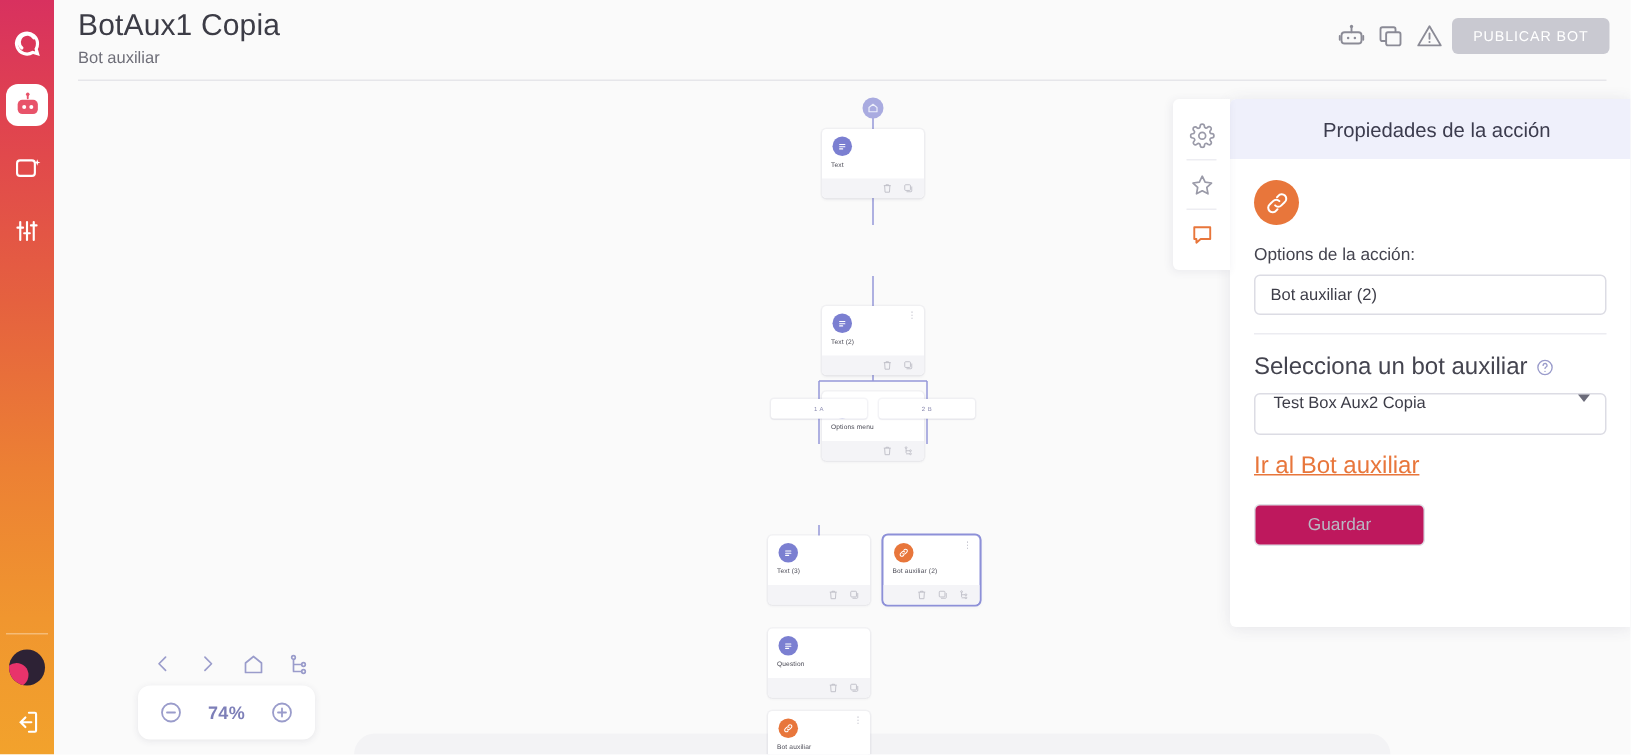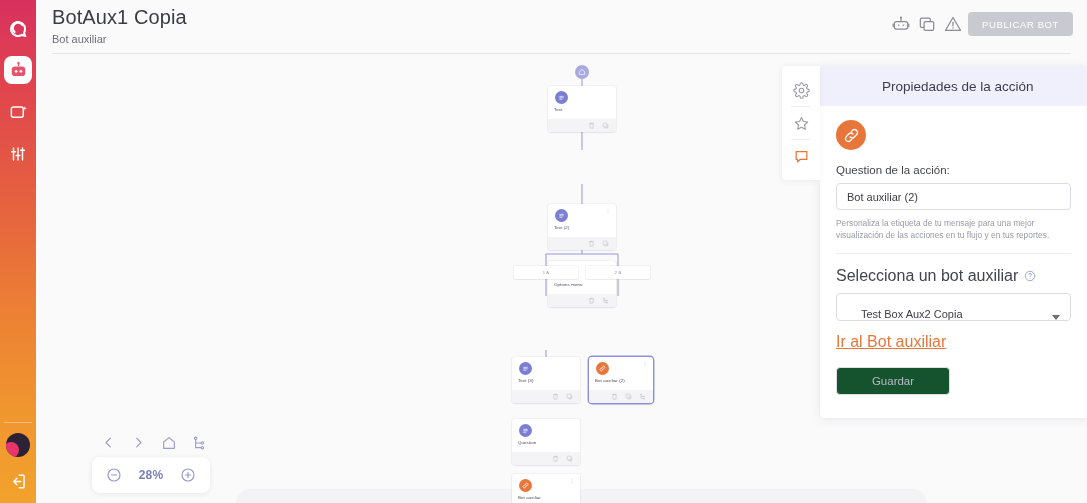--- a/index.html
+++ b/index.html
@@ -158,31 +158,31 @@
   }
   .helper {
     margin-top: 7px; font-size: 8.4px; color: #9a9aa8; line-height: 1.45;
   }
   .divider { margin-top: 12px; height: 1px; background: #ececf1; }
   .sel-label-row { margin-top: 13px; display: flex; align-items: center; gap: 6px; }
   .sel-label { font-size: 16px; color: #44444f; }
   .select-box {
     margin-top: 8px; width: 100%; height: 28px;
     border: 1px solid #dcdce4; border-radius: 4px;
-    display: flex; align-items: flex-end; justify-content: space-between;
-    padding: 0 10px 0 24px; font-size: 11px; color: #3d3d48; cursor: pointer;
+    display: flex; align-items: flex-start; justify-content: space-between;
+    padding: 0 10px 0 12px; font-size: 11px; color: #3d3d48; cursor: pointer;
   }
   .caret { width: 0; height: 0; border-left: 4px solid transparent; border-right: 4px solid transparent; border-top: 5px solid #6c6c7a; }
   .go-link {
     display: inline-block; margin-top: 12px; font-size: 16px;
     color: #e8763b; text-decoration: underline; cursor: pointer;
   }
   .save-btn {
     margin-top: 16px; width: 114px; height: 28px;
-    background: #14532d; border: 1px solid #dfdfe6; border-radius: 4px;
+    background: #be185d; border: 1px solid #dfdfe6; border-radius: 4px;
     color: #b9b9c4; font-size: 11.5px; font-family: "Liberation Sans", sans-serif;
     cursor: default;
   }
   
   .panel-tabs {
     position: absolute; right: 267px; top: 66px; width: 38px;
     background: #ffffff; border-radius: 4px 0 0 4px;
     box-shadow: -1px 1px 6px rgba(60,60,100,.08);
     padding: 8px 0 8px 0; z-index: 26;
     display: flex; flex-direction: column; align-items: center; gap: 0;
@@ -469,21 +469,21 @@
             <path d="M7 7v11M7 12h8M7 19h8"></path>
           </svg>
       </div>
     </div>
 
     <div class="zoom-bar">
       <svg class="zoom-btn" viewBox="0 0 24 24" fill="none" stroke="#9a9ccb" stroke-width="1.8" stroke-linecap="round">
           <circle cx="12" cy="12" r="9"></circle>
           <path d="M8 12h8"></path>
         </svg>
-      <div class="zoom-val">28%</div>
+      <div class="zoom-val">74%</div>
       <svg class="zoom-btn" viewBox="0 0 24 24" fill="none" stroke="#9a9ccb" stroke-width="1.8" stroke-linecap="round">
           <circle cx="12" cy="12" r="9"></circle>
           <path d="M8 12h8M12 8v8"></path>
         </svg>
     </div>
   </div>
 
   <div class="panel-tabs">
     <div class="ptab">
       <svg width="17" height="17" viewBox="0 0 24 24" fill="none" stroke="#9a9aa8" stroke-width="1.6">
@@ -510,25 +510,24 @@
       <div class="panel-head-title">Propiedades de la acción</div>
     </div>
     <div class="panel-body">
       <div class="link-badge">
         <svg width="17" height="17" viewBox="0 0 24 24" fill="none" stroke="#fff" stroke-width="1.9" stroke-linecap="round">
             <path d="M10 14a4.2 4.2 0 005.9 0l3-3a4.2 4.2 0 10-5.9-5.9l-1.2 1.2"></path>
             <path d="M14 10a4.2 4.2 0 00-5.9 0l-3 3a4.2 4.2 0 105.9 5.9l1.2-1.2"></path>
           </svg>
       </div>
 
-      <div class="field-label">Question de la acción:</div>
+      <div class="field-label">Options de la acción:</div>
       <input class="text-input" type="text" value="Bot auxiliar (2)" style="">
       
 
-      <div class="helper">Personaliza la etiqueta de tu mensaje para una mejor visualización de las acciones en tu flujo y en tus reportes.</div>
 
       <div class="divider"></div>
 
       <div class="sel-label-row">
         <span class="sel-label">Selecciona un bot auxiliar</span>
         <svg width="12" height="12" viewBox="0 0 24 24" fill="none" stroke="#9a9ccb" stroke-width="1.8" stroke-linecap="round">
             <circle cx="12" cy="12" r="9.5"></circle>
             <path d="M9.5 9.2a2.6 2.6 0 115 1c-.4 1.1-2.5 1.4-2.5 3"></path>
             <circle cx="12" cy="17.2" r=".9" fill="#9a9ccb" stroke="none"></circle>
           </svg>

